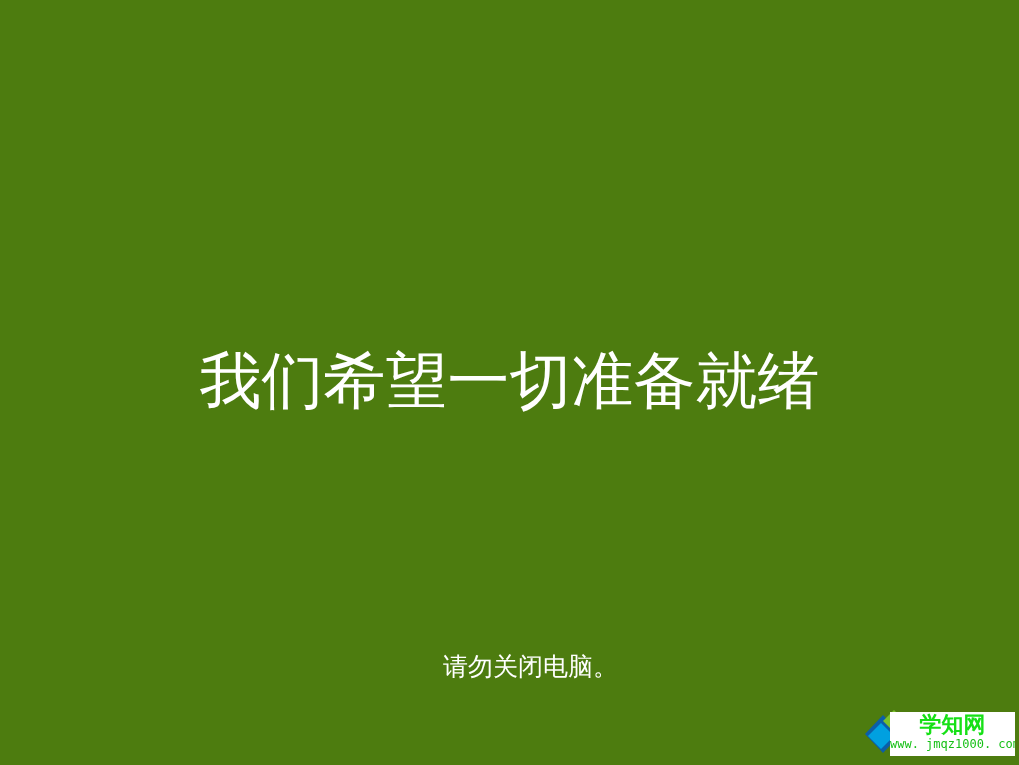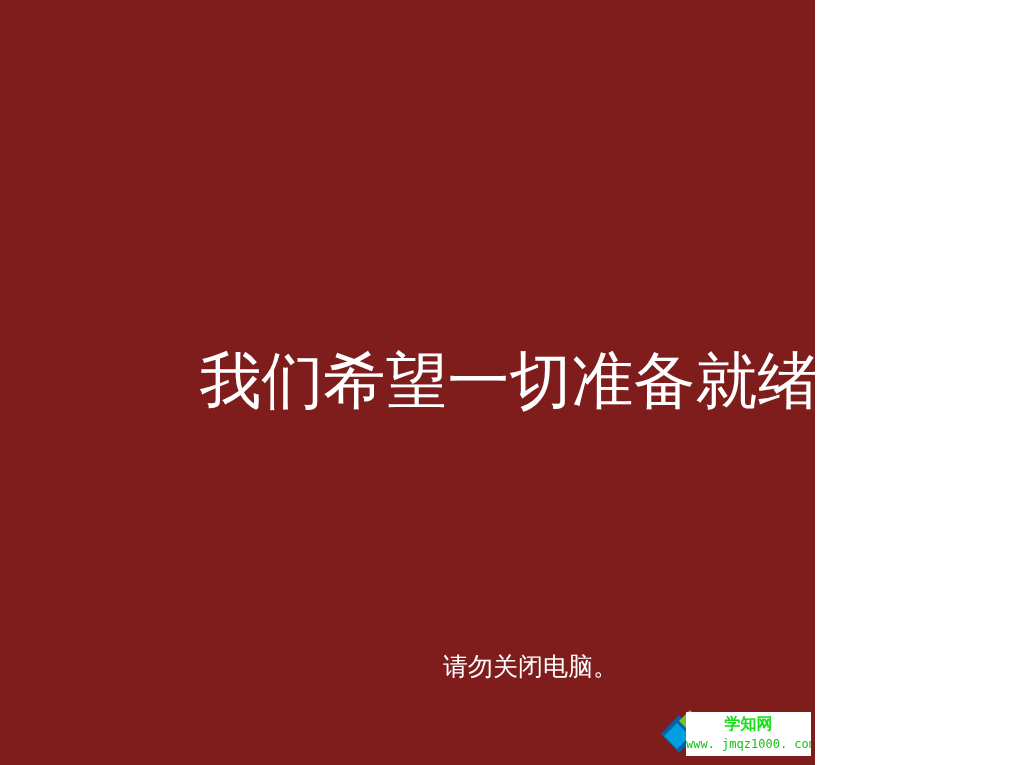--- a/index.html
+++ b/index.html
@@ -9,23 +9,23 @@
   }
   body {
     width: 1019px;
     height: 765px;
     overflow: hidden;
     font-family: "DejaVu Sans", "Liberation Sans", sans-serif;
   }
 
   .setup-screen {
     position: relative;
-    width: 815px;
+    width: 1019px;
     height: 765px;
-    background: #7f1d1d;
+    background: #4d7c0f;
     overflow: hidden;
   }
 
   
   .message-block {
     position: absolute;
     left: 0;
     top: 0;
     width: 1019px;
     height: 765px;
@@ -88,25 +88,25 @@
     overflow: hidden;
   }
 
   .wm-brand {
     position: absolute;
     left: 0;
     top: 0px;
     width: 125px;
     text-align: center;
     color: #16e016;
-    font-size: 16px;
+    font-size: 22px;
     font-weight: bold;
     line-height: 26px;
     white-space: nowrap;
-    font-family: Liberation Mono, monospace;
+    font-family: Liberation Sans, sans-serif;
   }
 
   .wm-url {
     position: absolute;
     left: 0;
     top: 25px;
     width: 125px;
     text-align: center;
     color: #16c016;
     font-size: 12px;

